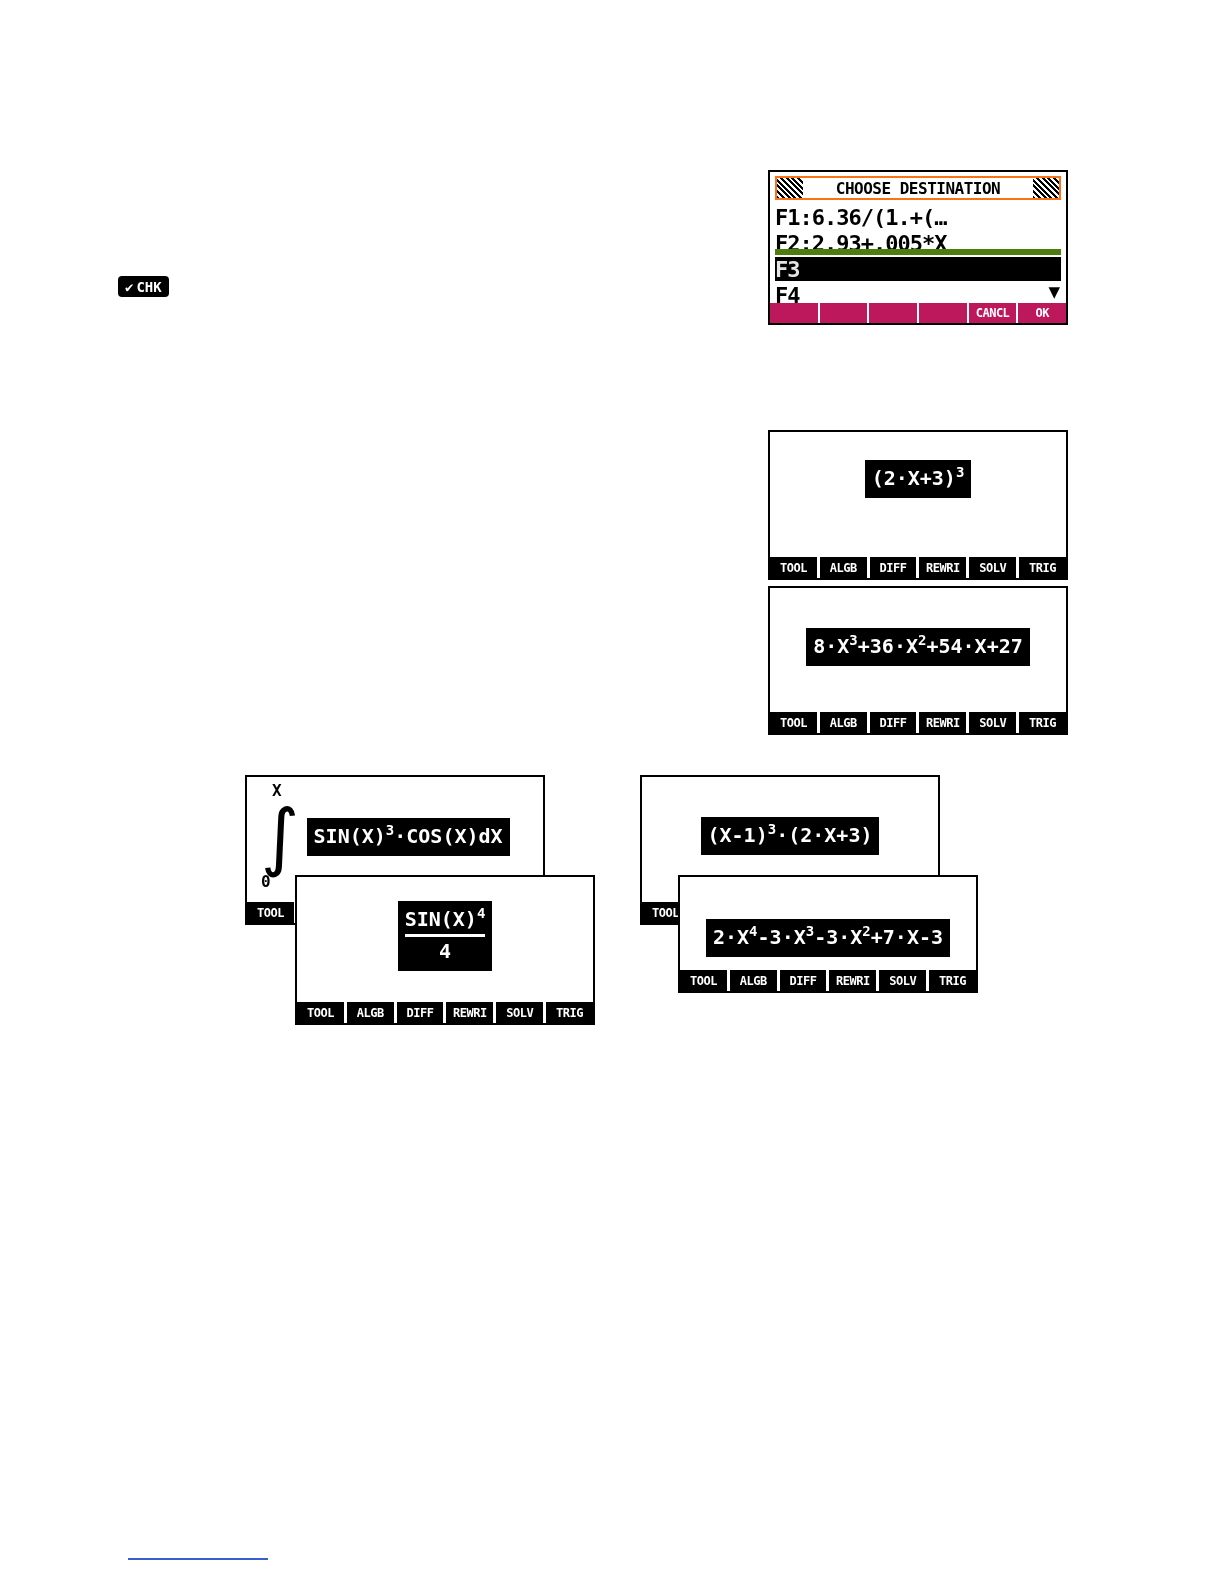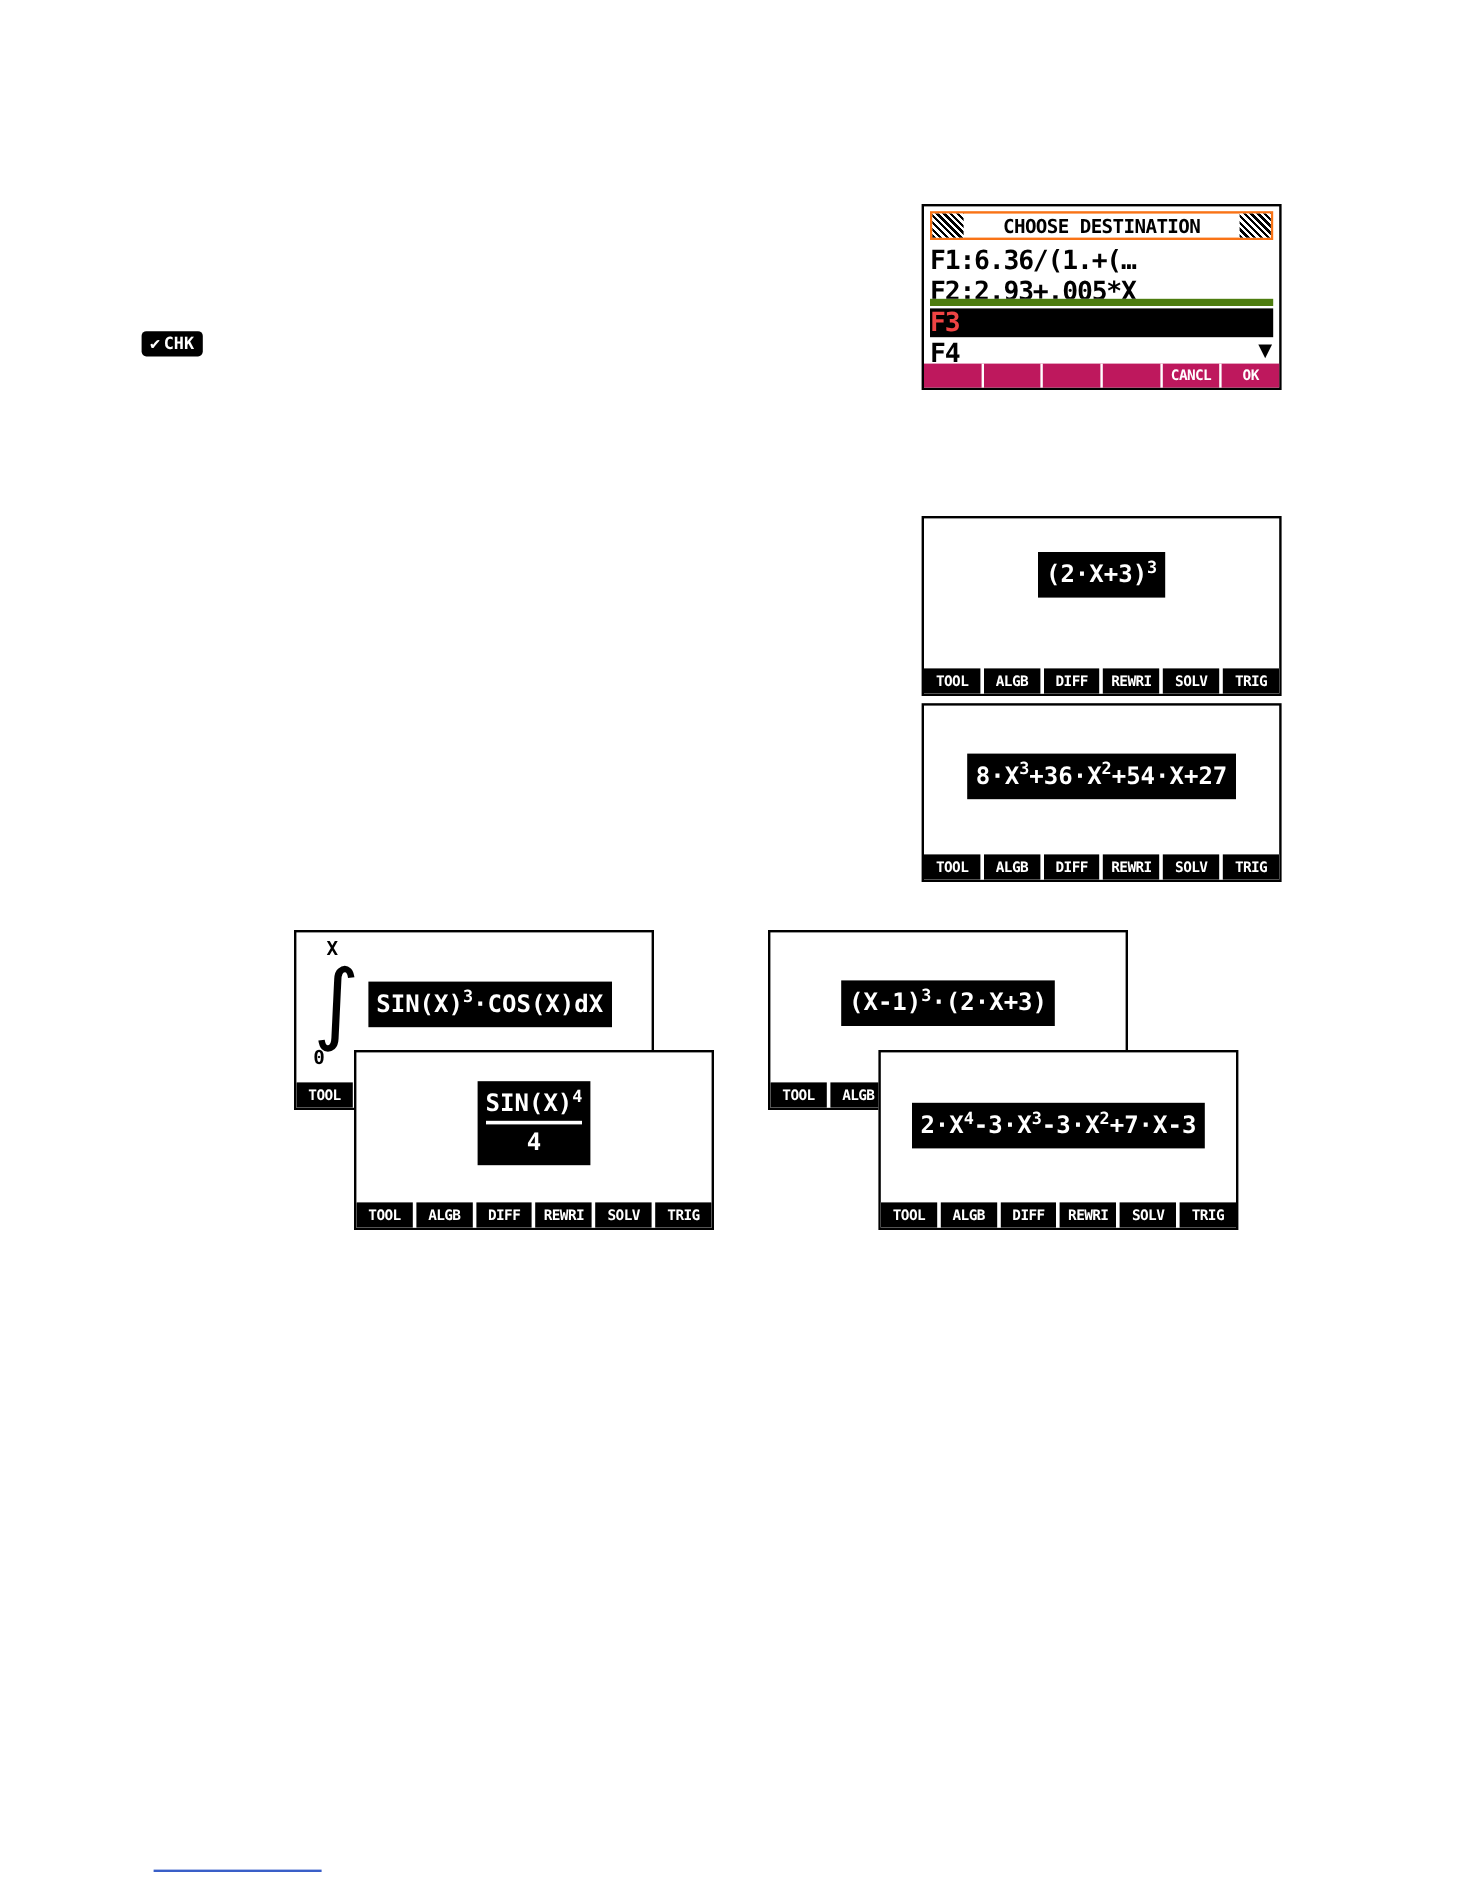--- a/index.html
+++ b/index.html
@@ -70,21 +70,21 @@
   .title-text{
     flex:1;display:flex;align-items:center;justify-content:center;
     font:bold 16px "DejaVu Sans Mono",monospace;letter-spacing:-0.5px;
   }
   .crow{
     position:relative;margin:2px 5px;height:24px;line-height:24px;
     font:bold 22px "DejaVu Sans Mono",monospace;letter-spacing:-1px;
     white-space:nowrap;overflow:hidden;
   }
   .crow-underline{border-bottom:6px solid #4d7c0f;box-sizing:border-box;}
-  .crow.sel{background:#000;color:#ef4444;margin-top:2px;}
+  .crow.sel{background:#000;color:#e5e5e5;margin-top:2px;}
   .scrolldn{position:absolute;right:2px;top:0;font-size:15px;font-family:"DejaVu Sans",sans-serif;}
   .keybar{
     position:absolute;left:0;right:0;bottom:0;height:20px;background:#be185d;display:flex;
   }
   .slot{
     flex:1;border-left:2px solid #fff;color:#fff;
     font:bold 12px "DejaVu Sans Mono",monospace;letter-spacing:-0.5px;
     display:flex;align-items:center;justify-content:center;
   }
   .slot:first-child{border-left:none;}
@@ -206,21 +206,21 @@
     <div class="softrow">
       <div class="softtab">TOOL</div>
       <div class="softtab">ALGB</div>
       <div class="softtab">DIFF</div>
       <div class="softtab">REWRI</div>
       <div class="softtab">SOLV</div>
       <div class="softtab">TRIG</div>
     </div>
   </div>
 
-  <div class="screen" style="left:732px;top:875px;width:300px;height:150px;">
+  <div class="screen" style="left:678px;top:875px;width:300px;height:118px;">
     <div class="expr" style="top:42px;">
       <span class="hl"><span>2·X</span><sup class="sx">4</sup><span>-3·X</span><sup class="sx">3</sup><span>-3·X</span><sup class="sx">2</sup><span>+7·X-3</span></span>
     </div>
     <div class="softrow">
       <div class="softtab">TOOL</div>
       <div class="softtab">ALGB</div>
       <div class="softtab">DIFF</div>
       <div class="softtab">REWRI</div>
       <div class="softtab">SOLV</div>
       <div class="softtab">TRIG</div>

